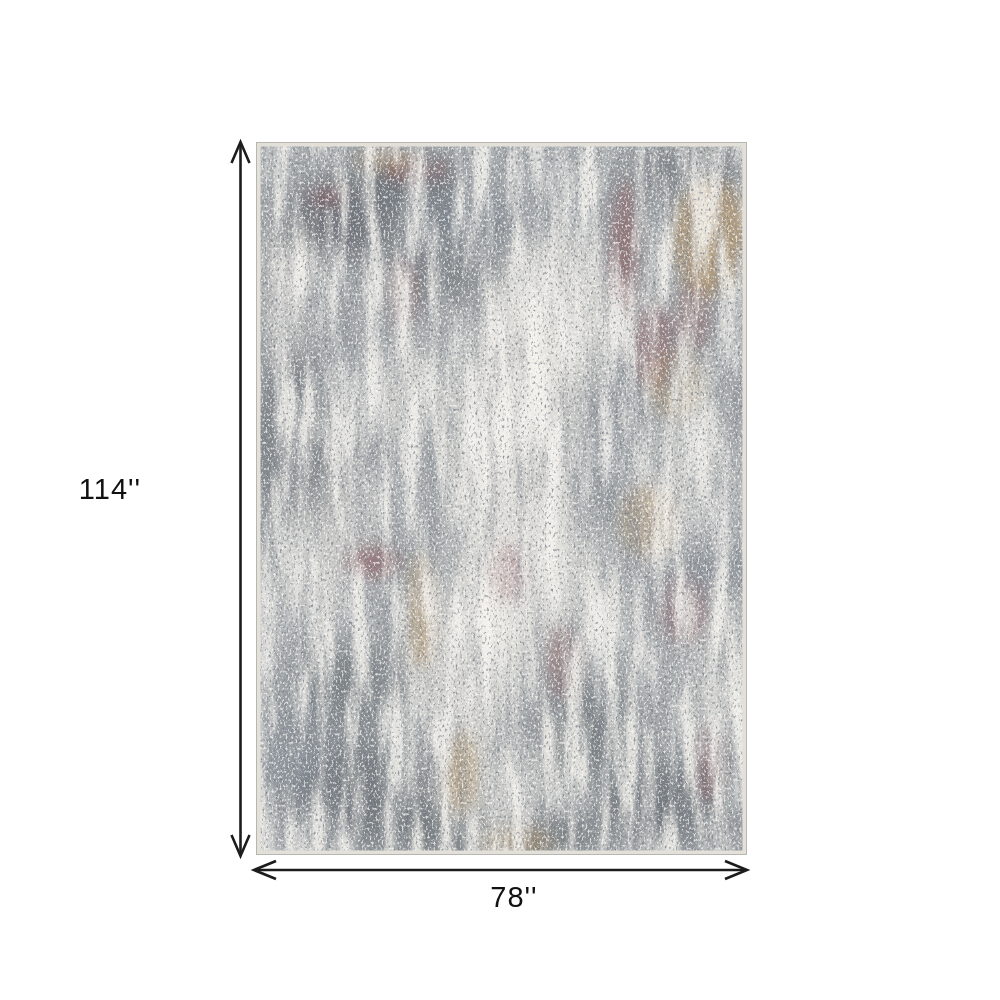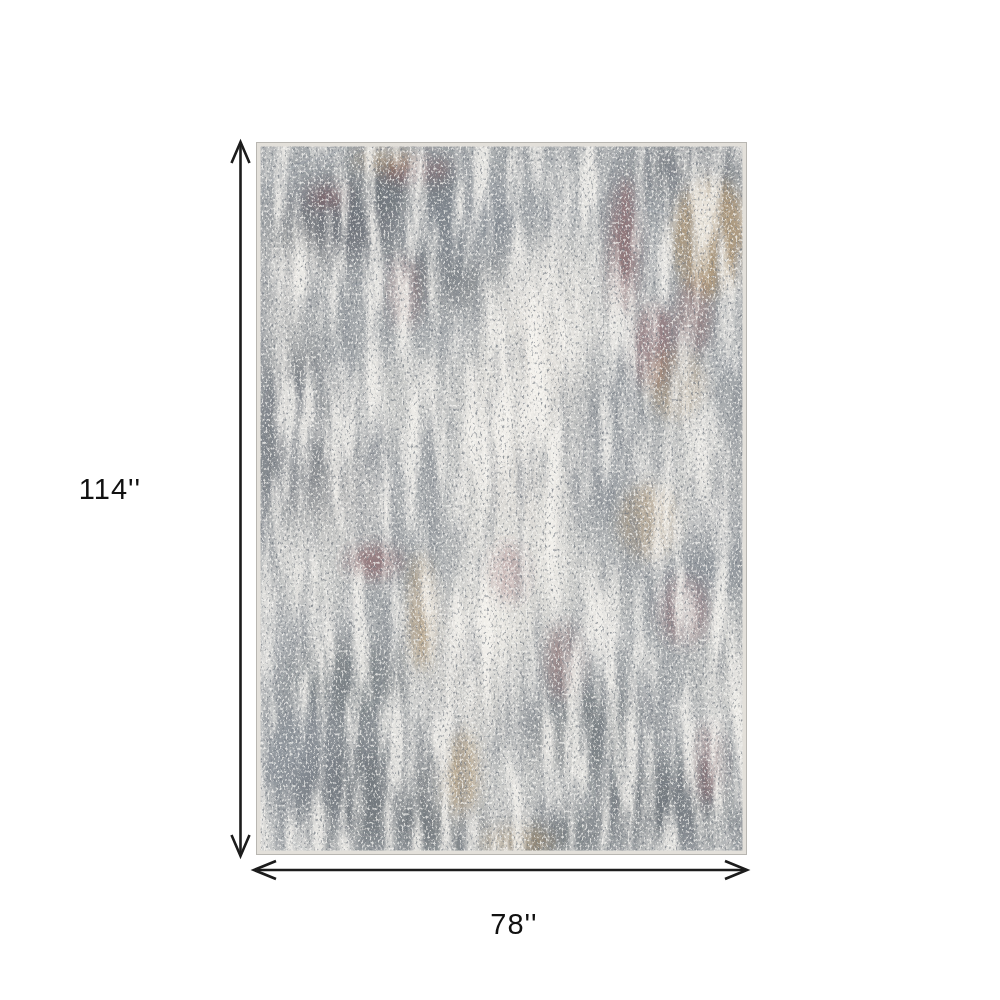--- a/index.html
+++ b/index.html
@@ -29,21 +29,21 @@
   }
   .dim-label{
     position:absolute;
     transform:translate(-50%,-50%);
     font-size:29px;
     color:var(--p-text,#111);
     letter-spacing:1px;
     white-space:nowrap;
   }
   .dim-label.v{left:110px;top:489px;}
-  .dim-label.h{left:514px;top:924px;}
+  .dim-label.h{left:514px;top:897px;}
   
   .f-base{fill:var(--p-rug-base,#a4a8ab);}
   .f-iv{fill:var(--p-rug-ivory,#eae7e1);}
   .f-ch{fill:var(--p-rug-charcoal,#474d55);}
   .f-sl{fill:var(--p-rug-slate,#707a86);}
   .f-ma{fill:var(--p-rug-maroon,#7e4245);}
   .f-go{fill:var(--p-rug-gold,#b98f55);}
   .s-bind{stroke:var(--p-rug-binding,#e3e0da);fill:none;}
   .s-edge{stroke:var(--p-rug-edge,#b8b6b1);fill:none;}
 </style>

